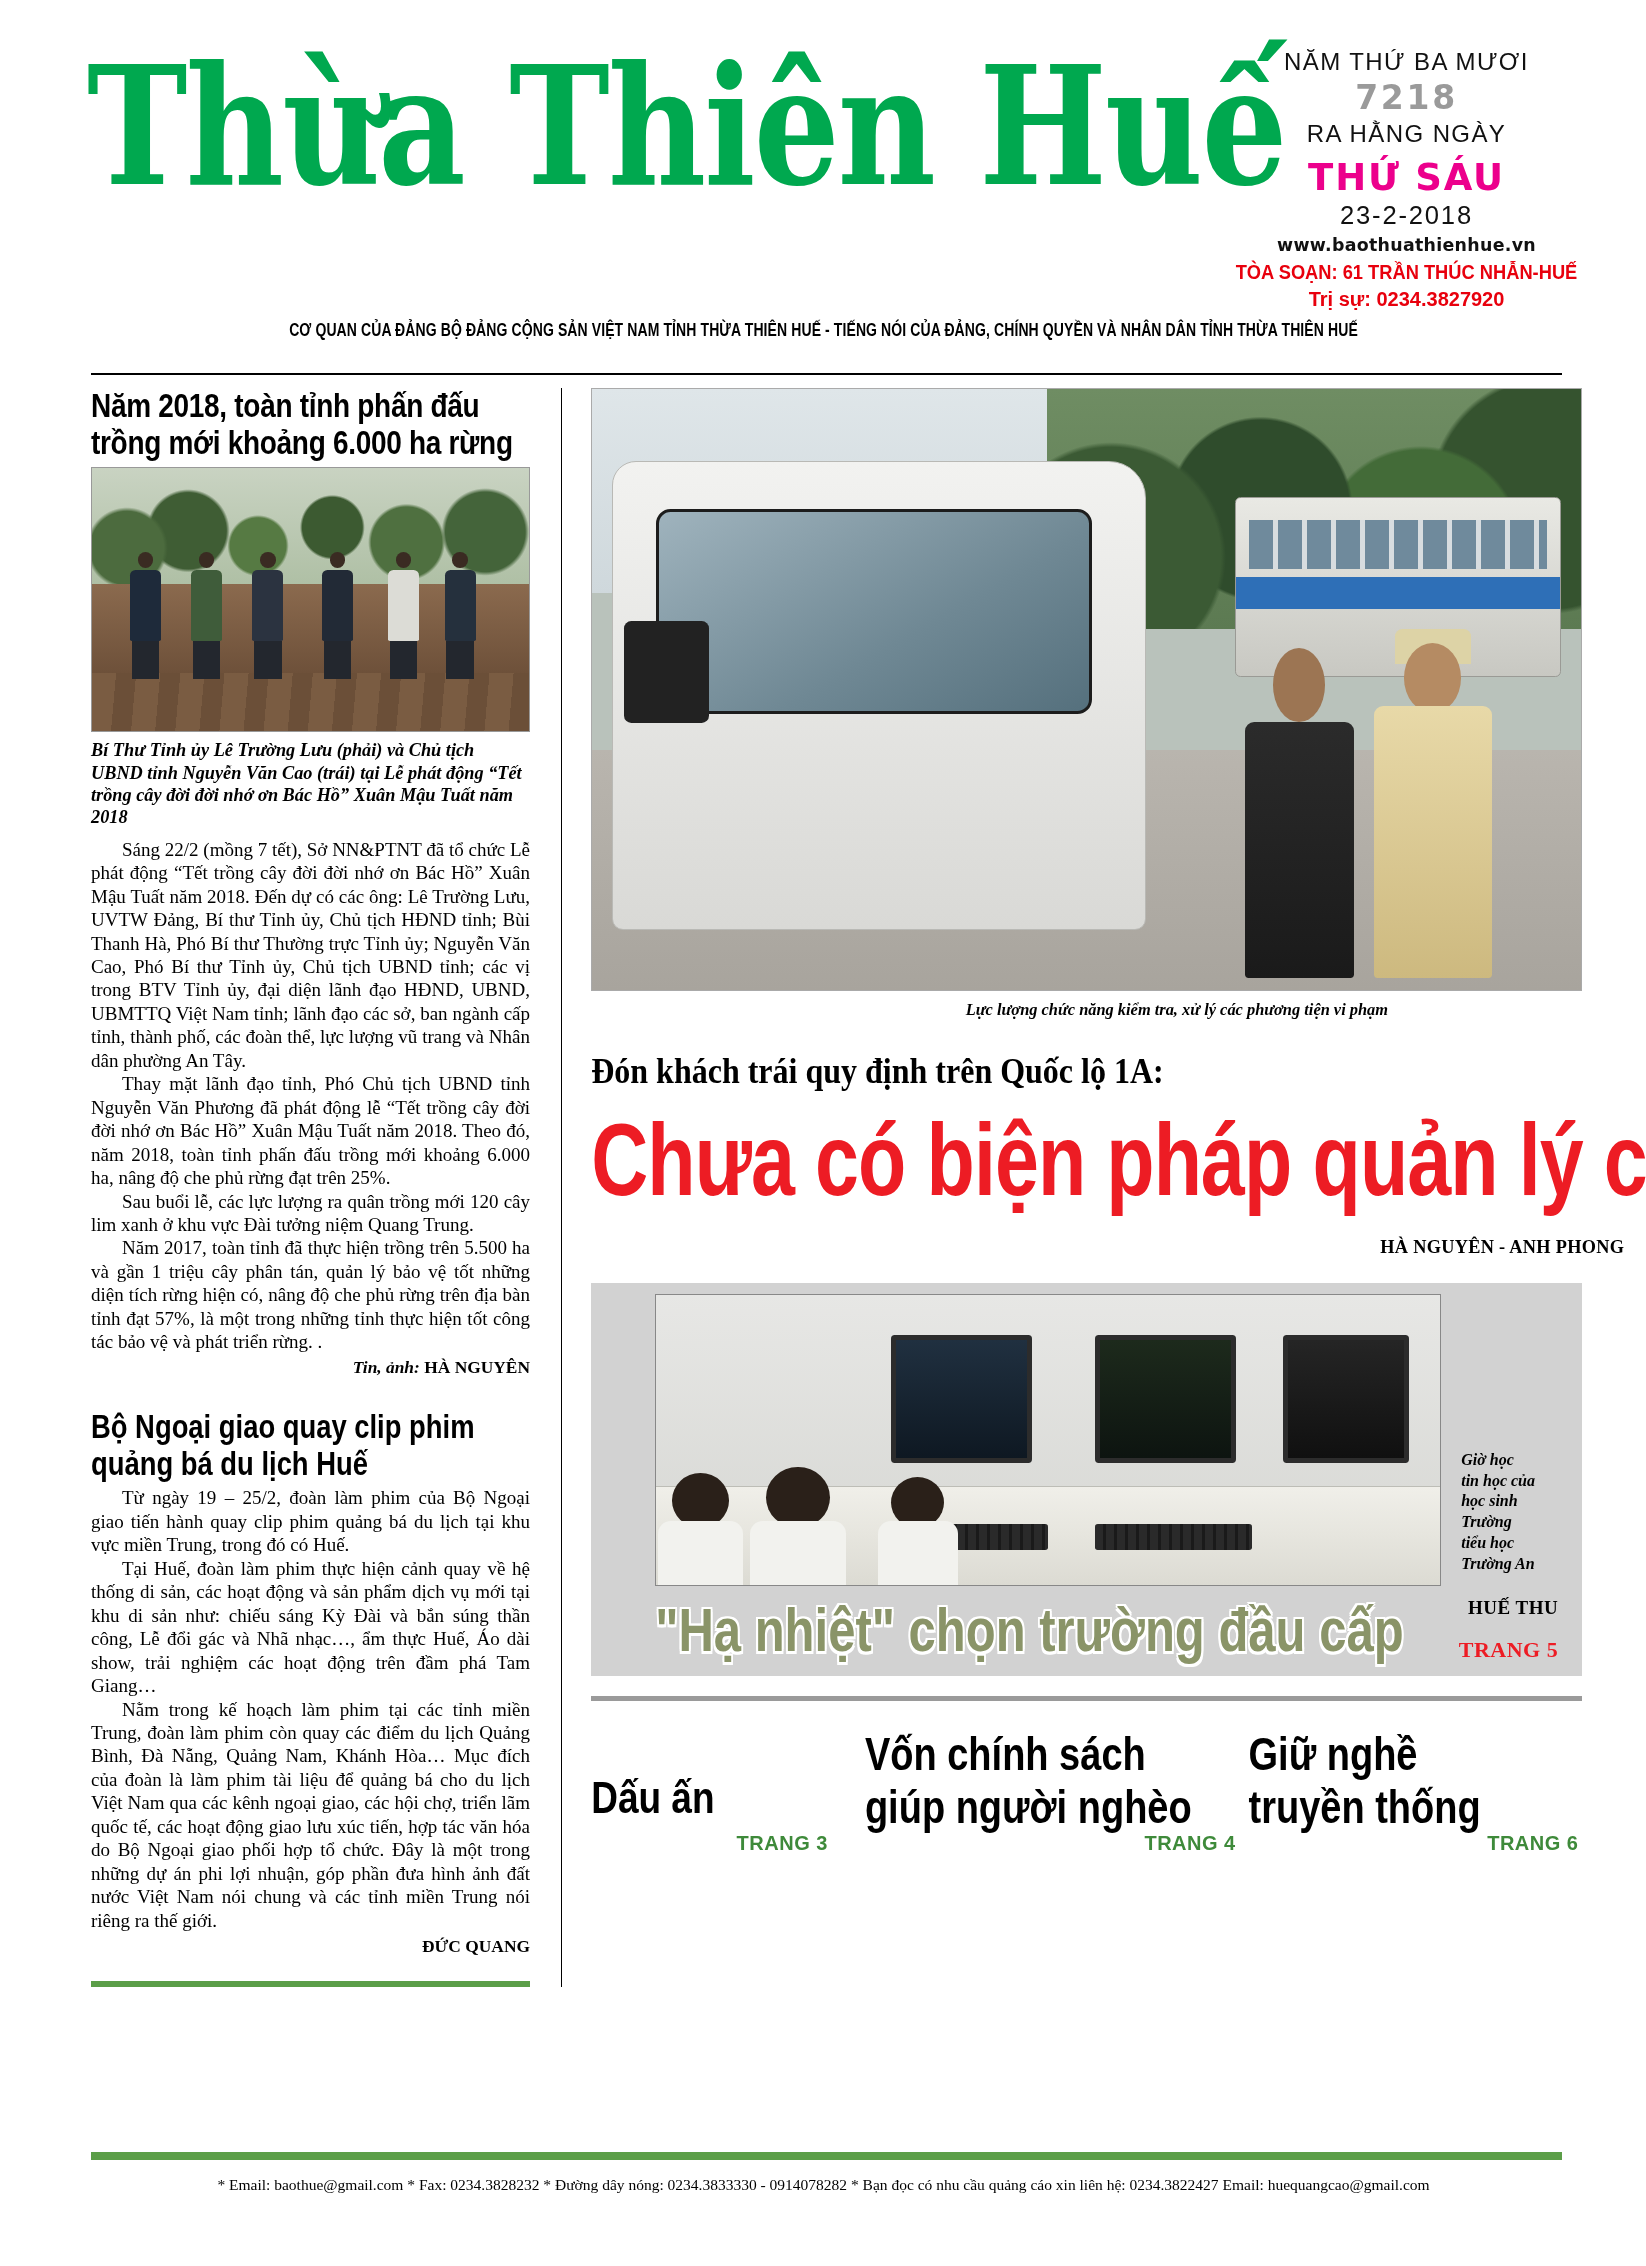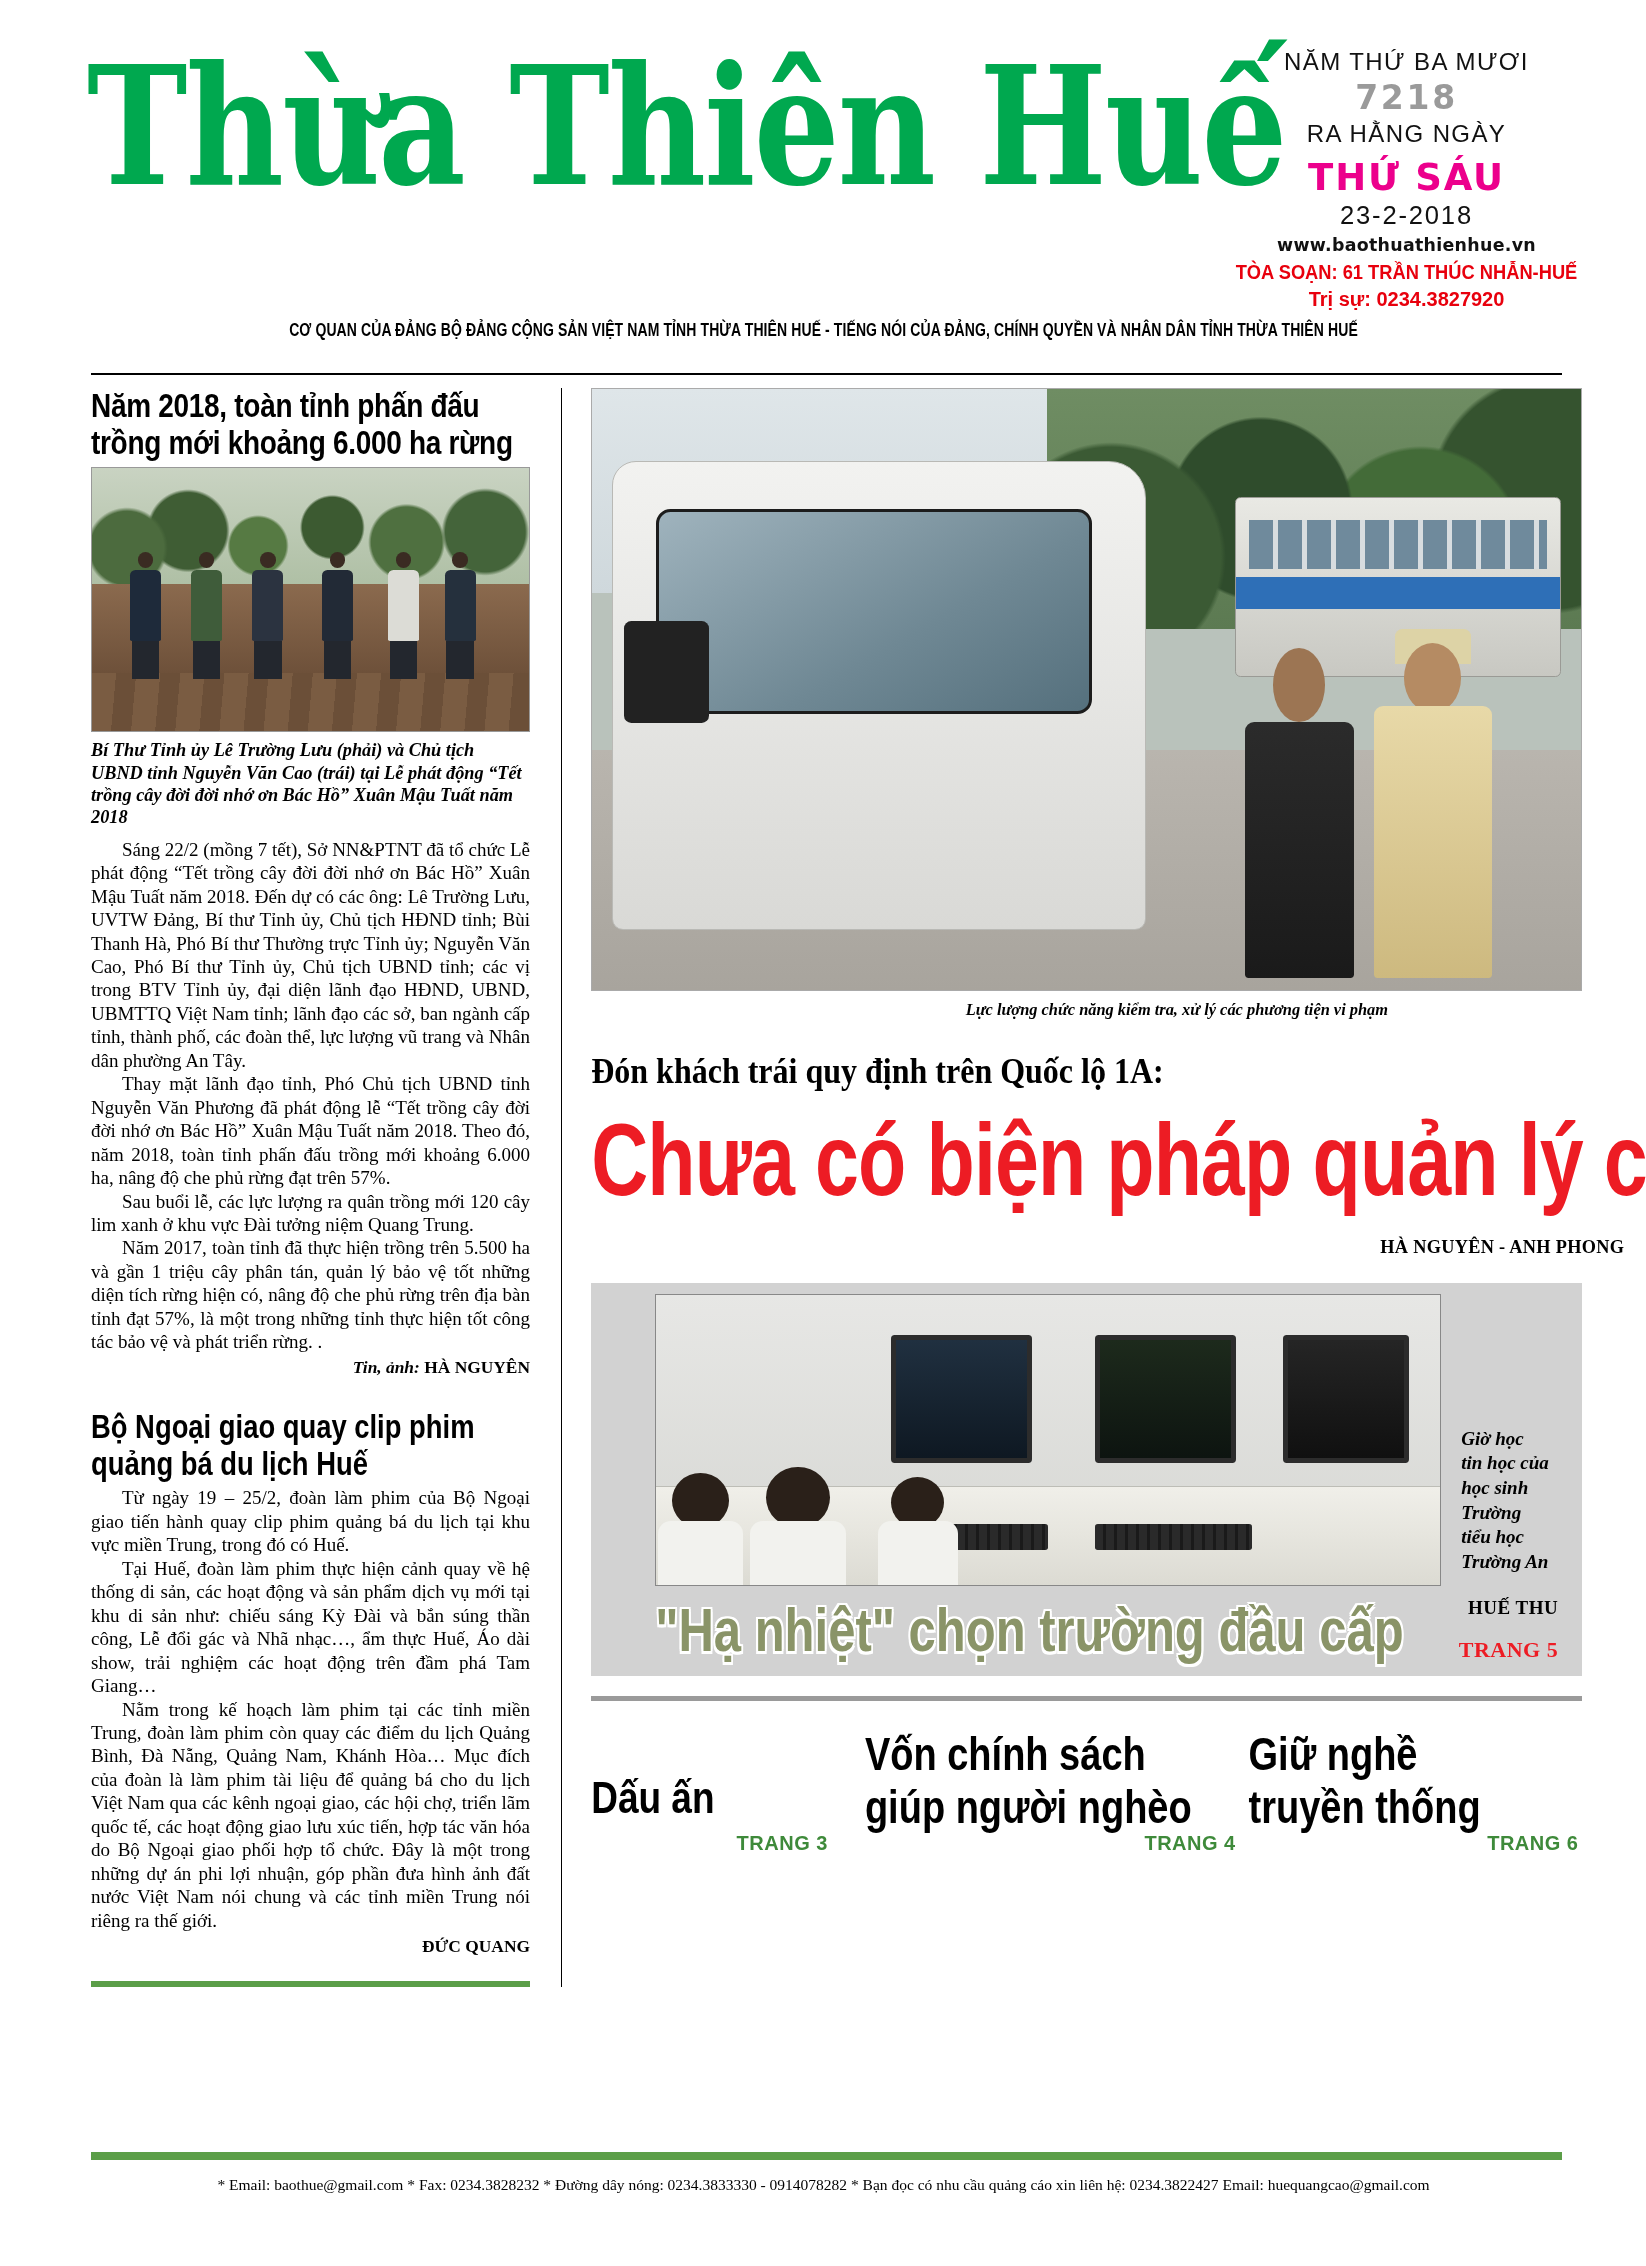--- a/index.html
+++ b/index.html
@@ -219,21 +219,21 @@
   }
 
   
   .school-block { position:relative; margin-top:24px; background:#d2d2d2; padding:11px 0 12.8px 0; width:991px; }
   .school-inner { display:flex; }
   .photo-school { width:786px; height:292px; margin-left:64px; border:0.9px solid #888; }
   .school-cap {
     font-family:"Liberation Serif", serif;
     font-style:italic;
     font-weight:bold;
-    font-size:19px;
+    font-size:16px;
     line-height:1.3;
     margin-left:20px;
     align-self:flex-end;
     padding-bottom:11px;
     white-space:pre-line;
   }
   .school-bottom { display:flex; align-items:center; margin-top:11px; }
   .school-hl {
     font-family:"Liberation Sans", sans-serif;
     font-weight:bold;
@@ -456,21 +456,21 @@
                 <div class="body" style="background:#25303d;"></div>
                 <div class="legs"></div>
               </div>
           </div>
         </div>
 
         <div class="cap-italic">Bí Thư Tỉnh ủy Lê Trường Lưu (phải) và Chủ tịch UBND tỉnh Nguyễn Văn Cao (trái) tại Lễ phát động “Tết trồng cây đời đời nhớ ơn Bác Hồ” Xuân Mậu Tuất năm 2018</div>
 
         <div class="body-text">
           <p>Sáng 22/2 (mồng 7 tết), Sở NN&amp;PTNT đã tổ chức Lễ phát động “Tết trồng cây đời đời nhớ ơn Bác Hồ” Xuân Mậu Tuất năm 2018. Đến dự có các ông: Lê Trường Lưu, UVTW Đảng, Bí thư Tỉnh ủy, Chủ tịch HĐND tỉnh; Bùi Thanh Hà, Phó Bí thư Thường trực Tỉnh ủy; Nguyễn Văn Cao, Phó Bí thư Tỉnh ủy, Chủ tịch UBND tỉnh; các vị trong BTV Tỉnh ủy, đại diện lãnh đạo HĐND, UBND, UBMTTQ Việt Nam tỉnh; lãnh đạo các sở, ban ngành cấp tỉnh, thành phố, các đoàn thể, lực lượng vũ trang và Nhân dân phường An Tây.</p>
-          <p>Thay mặt lãnh đạo tỉnh, Phó Chủ tịch UBND tỉnh Nguyễn Văn Phương đã phát động lễ “Tết trồng cây đời đời nhớ ơn Bác Hồ” Xuân Mậu Tuất năm 2018. Theo đó, năm 2018, toàn tỉnh phấn đấu trồng mới khoảng 6.000 ha, nâng độ che phủ rừng đạt trên 57%.</p>
+          <p>Thay mặt lãnh đạo tỉnh, Phó Chủ tịch UBND tỉnh Nguyễn Văn Phương đã phát động lễ “Tết trồng cây đời đời nhớ ơn Bác Hồ” Xuân Mậu Tuất năm 2018. Theo đó, năm 2018, toàn tỉnh phấn đấu trồng mới khoảng 6.000 ha, nâng độ che phủ rừng đạt trên 25%.</p>
           <p>Sau buổi lễ, các lực lượng ra quân trồng mới 120 cây lim xanh ở khu vực Đài tưởng niệm Quang Trung.</p>
           <p>Năm 2017, toàn tỉnh đã thực hiện trồng trên 5.500 ha và gần 1 triệu cây phân tán, quản lý bảo vệ tốt những diện tích rừng hiện có, nâng độ che phủ rừng trên địa bàn tỉnh đạt 57%, là một trong những tỉnh thực hiện tốt công tác bảo vệ và phát triển rừng. .</p>
         </div>
 
         <div class="byline">
           <i>Tin, ảnh:</i>
           <span>HÀ NGUYÊN</span>
         </div>
 
         <div class="hl-left-2">Bộ Ngoại giao quay clip phim quảng bá du lịch Huế</div>

